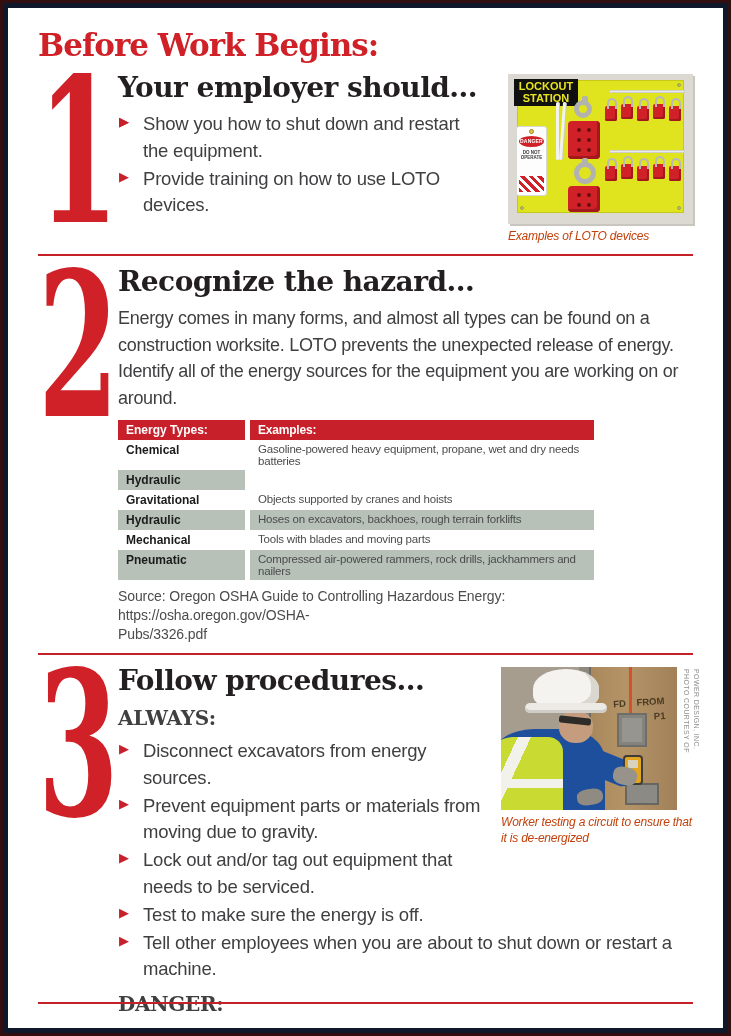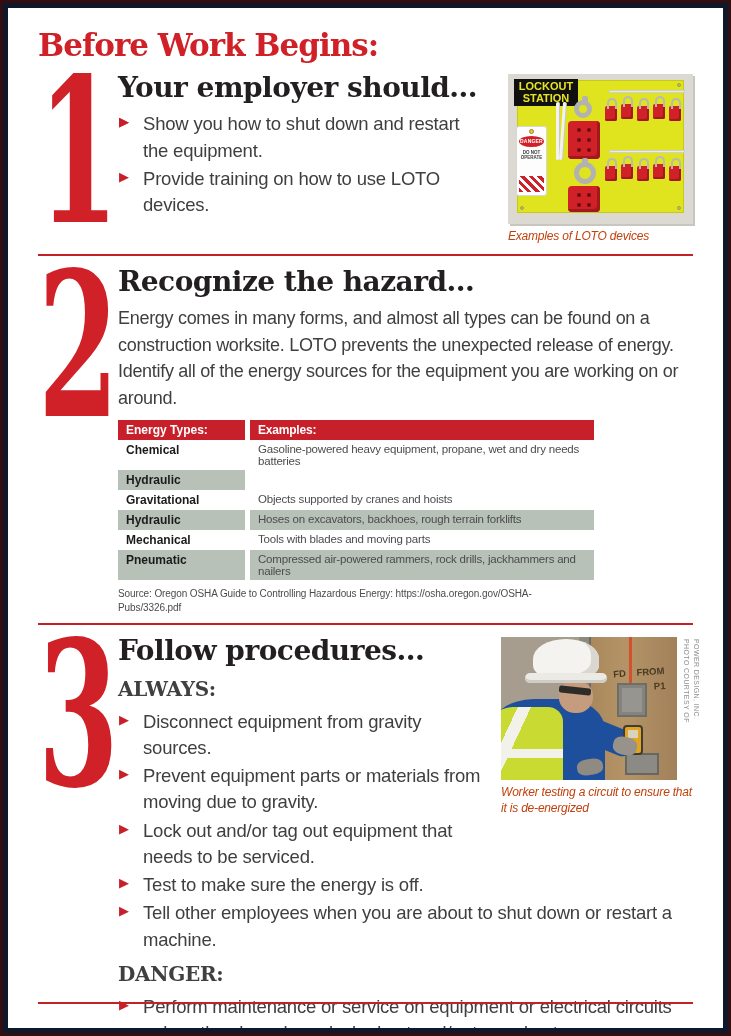--- a/index.html
+++ b/index.html
@@ -57,21 +57,21 @@
 
   
   .etable { width:476px; margin:9px 0 0 0; }
   .t-row { display:flex; }
   .t-c { padding:3px 6px 3px 8px; }
   .t-c1 { width:127px; margin-right:5px; font-weight:bold; font-size:12px; color:#1b1b1b; }
   .t-c2 { flex:1; font-size:11.5px; color:#4c4b4d; letter-spacing:-0.2px; }
   .t-row.head .t-c { background:#c8202a; color:#fff; font-weight:bold; }
   .t-row.head .t-c2 { color:#fff; font-size:12px; }
   .t-row.alt .t-c { background:#b7c1b8; }
-  .source { font-size:10px; color:#4c4b4d; line-height:1.35; margin-top:7px; letter-spacing:-0.1px; }
+  .source { font-size:14px; color:#4c4b4d; line-height:1.35; margin-top:7px; letter-spacing:-0.1px; }
 
   
   figure.fig1 { float:right; width:185px; margin:2px 0 0 10px; }
   figure.fig3 { float:right; width:192px; margin:2px 0 0 8px; }
   .cap { font-style:italic; font-size:12px; color:#c2410c; line-height:1.3; margin-top:5px; letter-spacing:-0.2px; }
 
   
   .photo1 { position:relative; width:185px; height:150px; background:#dcd9d2; overflow:hidden; box-shadow:2px 2px 0 #c9c6bf; }
   .board { position:absolute; left:9px; top:6px; right:9px; bottom:11px; background:#dfe41f; border:1px solid #c4ca17; }
   .board-label {
@@ -266,21 +266,21 @@
               <div class="glove"></div>
             </div>
             <div class="credit">PHOTO COURTESY OF
 POWER DESIGN, INC.</div>
           </div>
           <figcaption class="cap">Worker testing a circuit to ensure that it is de-energized</figcaption>
         </figure>
         <h2 class="sec-heading slab">Follow procedures...</h2>
         <div class="subhead slab">ALWAYS:</div>
         <ul class="bullets" id="s3-always">
-            <li><span class="arrow">▶</span><span>Disconnect equipment from gravity sources.</span></li>
+            <li><span class="arrow">▶</span><span>Disconnect excavators from energy sources.</span></li>
             <li><span class="arrow">▶</span><span>Prevent equipment parts or materials from<br>moving due to gravity.</span></li>
             <li><span class="arrow">▶</span><span>Lock out and/or tag out equipment that<br>needs to be serviced.</span></li>
             <li><span class="arrow">▶</span><span>Test to make sure the energy is off.</span></li>
             <li><span class="arrow">▶</span><span>Tell other employees when you are about to shut down or restart a<br>machine.</span></li>
           </ul>
         <div class="subhead slab">DANGER:</div>
         <ul class="bullets" id="s3-never">
             <li><span class="arrow">▶</span><span>Perform maintenance or service on equipment or electrical circuits<br>unless they have been locked out and/or tagged out.</span></li>
           </ul>
       </div>

